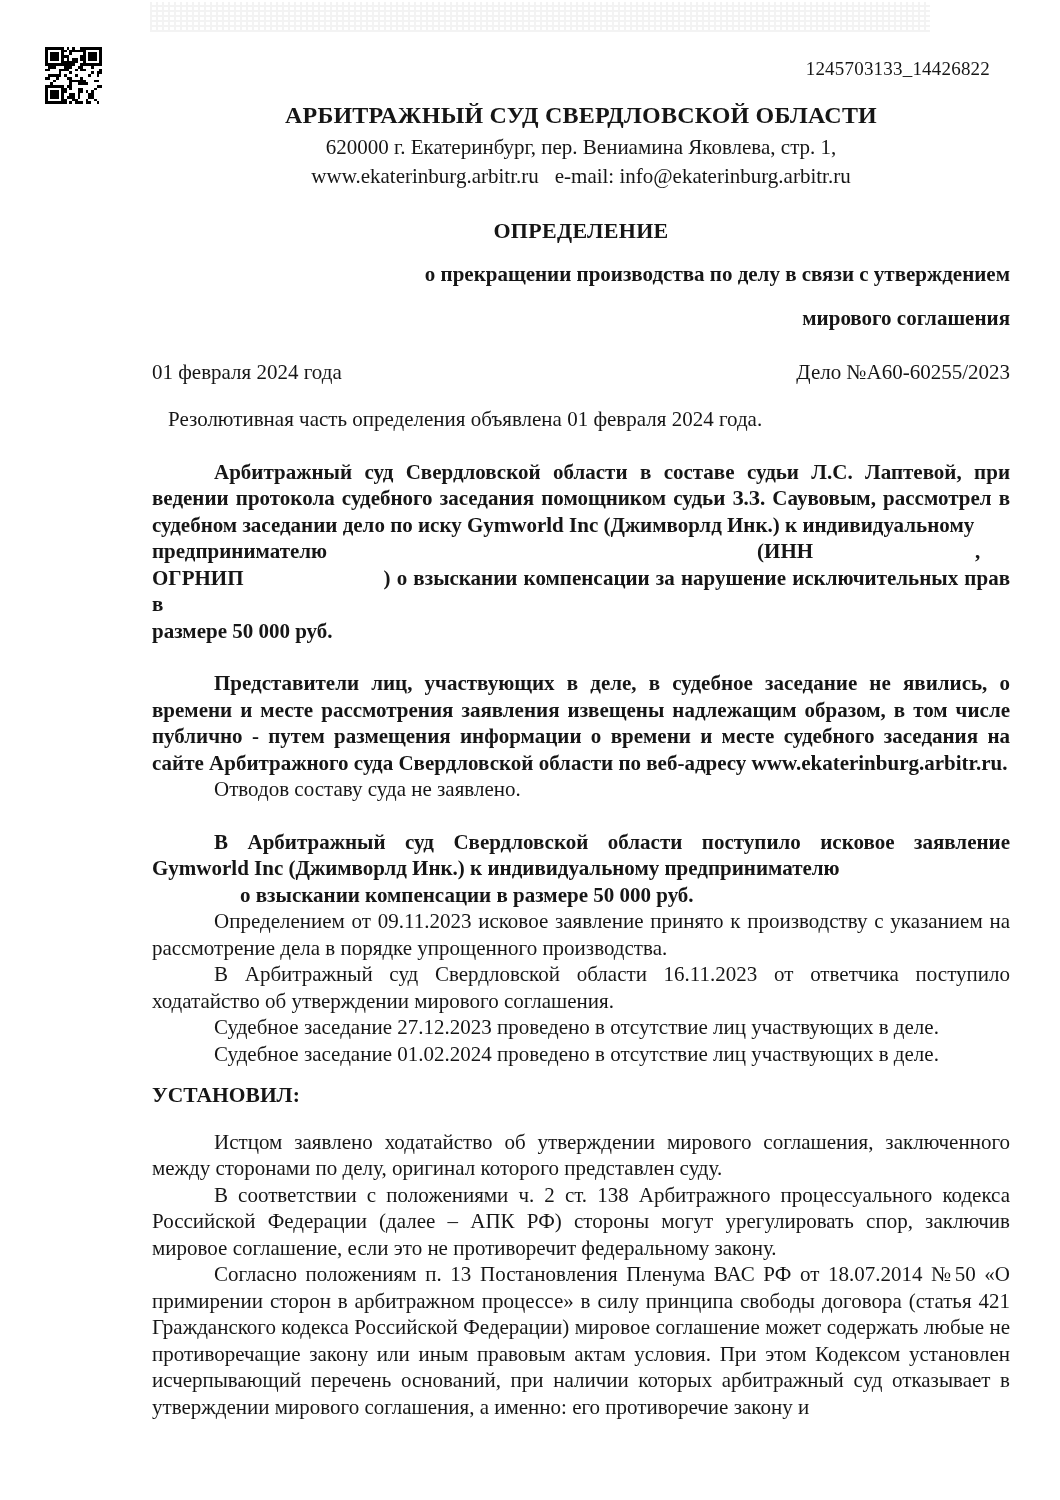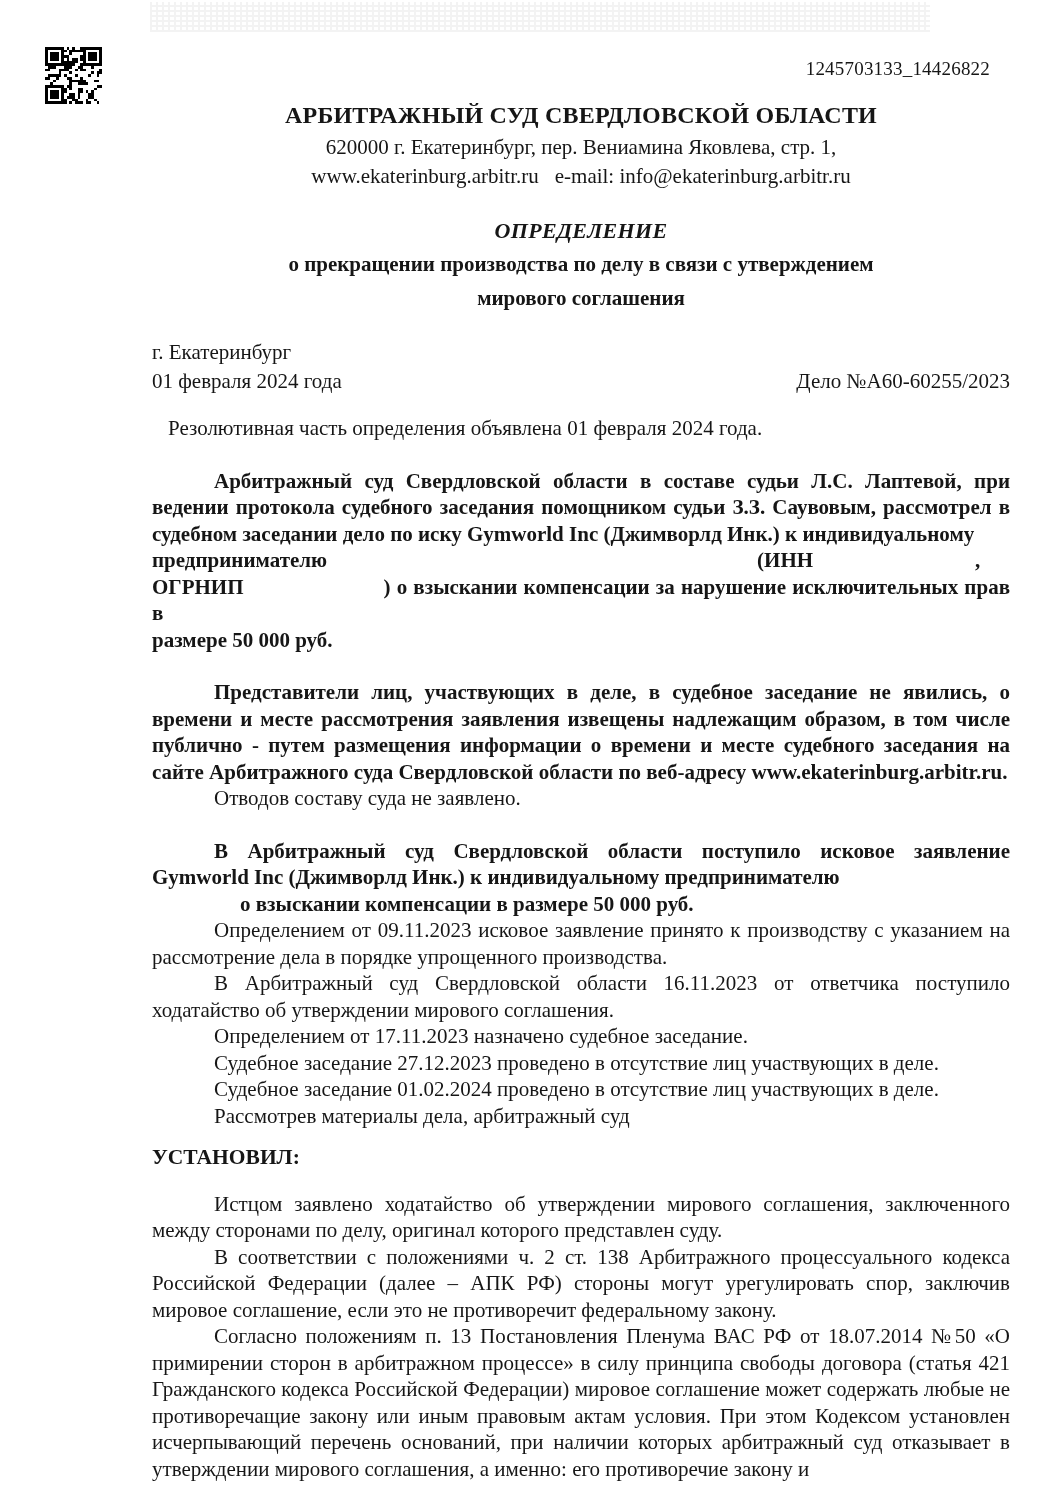--- a/index.html
+++ b/index.html
@@ -21,22 +21,22 @@
   }
   .qr{position:absolute;left:45px;top:47px;width:57px;height:57px;}
   .doc-number{position:absolute;top:58px;right:70px;font-size:19px;letter-spacing:0.2px;}
   .content{width:858px;margin-left:152px;padding-top:100px;}
   .header{text-align:center;line-height:1.3;}
   .court-name{font-size:24px;font-weight:bold;letter-spacing:0.2px;}
   .addr{font-size:21px;margin-top:3px;}
   .site-line{font-size:21px;margin-top:2px;}
   .site-sep{display:inline-block;width:16px;}
   .title-block{text-align:center;margin-top:26px;font-weight:bold;line-height:1.3;}
-  .doc-title{font-size:22px;letter-spacing:0.3px;font-style:italic;}
-  .doc-sub{font-size:21px;margin-top:6px;}
+  .doc-title{font-size:22px;letter-spacing:0.3px;}
+  .doc-sub{font-size:21px;margin-top:16px;text-align:right;}
   .meta{margin-top:27px;font-size:21px;line-height:1.25;}
   .meta-row{display:flex;justify-content:space-between;margin-top:3px;}
   .body-text{margin-top:21px;font-size:21px;line-height:26.5px;}
   .para{text-align:justify;text-indent:62px;}
   .para.noindent{text-indent:0;margin-left:16px;}
   .para.spaced{margin-top:26px;font-weight:bold;}
   .ustanovil{font-weight:bold;font-size:21.5px;margin:15px 0 20px 0;}
   .gap{display:inline-block;height:2px;vertical-align:baseline;}
 </style>
 </head>
@@ -189,39 +189,36 @@
       </div>
     </div>
 
     <div class="title-block">
       <div class="doc-title">ОПРЕДЕЛЕНИЕ</div>
       <div class="doc-sub">о прекращении производства по делу в связи с утверждением</div>
       <div class="doc-sub">мирового соглашения</div>
     </div>
 
     <div class="meta">
-      <div>г. Екатеринбург</div>
       <div class="meta-row">
         <span>01 февраля 2024 года</span>
         <span>Дело №А60-60255/2023</span>
       </div>
     </div>
 
     <div class="body-text">
         <div class="para noindent">Резолютивная часть определения объявлена 01 февраля 2024 года.</div>
         <div class="para spaced">Арбитражный суд Свердловской области в составе судьи Л.С. Лаптевой, при ведении протокола судебного заседания помощником судьи З.З. Саувовым, рассмотрел в судебном заседании дело по иску Gymworld Inc (Джимворлд Инк.) к индивидуальному<br>предпринимателю<span class="gap" style="width: 430px;"></span>(ИНН<span class="gap" style="width: 162px;"></span>,<br>ОГРНИП<span class="gap" style="width: 140px;"></span>) о взыскании компенсации за нарушение исключительных прав в<br>размере 50 000 руб.</div>
         <div class="para spaced">Представители лиц, участвующих в деле, в судебное заседание не явились, о времени и месте рассмотрения заявления извещены надлежащим образом, в том числе публично - путем размещения информации о времени и месте судебного заседания на сайте Арбитражного суда Свердловской области по веб-адресу www.ekaterinburg.arbitr.ru.</div>
         <div class="para">Отводов составу суда не заявлено.</div>
         <div class="para spaced">В Арбитражный суд Свердловской области поступило исковое заявление Gymworld Inc (Джимворлд Инк.) к индивидуальному предпринимателю<br><span class="gap" style="width: 88px;"></span>о взыскании компенсации в размере 50 000 руб.</div>
         <div class="para">Определением от 09.11.2023 исковое заявление принято к производству с указанием на рассмотрение дела в порядке упрощенного производства.</div>
         <div class="para">В Арбитражный суд Свердловской области 16.11.2023 от ответчика поступило ходатайство об утверждении мирового соглашения.</div>
-        <div class="para">Определением от 17.11.2023 назначено судебное заседание.</div>
         <div class="para">Судебное заседание 27.12.2023 проведено в отсутствие лиц участвующих в деле.</div>
         <div class="para">Судебное заседание 01.02.2024 проведено в отсутствие лиц участвующих в деле.</div>
-        <div class="para">Рассмотрев материалы дела, арбитражный суд</div>
         <div class="ustanovil">УСТАНОВИЛ:</div>
         <div class="para">Истцом заявлено ходатайство об утверждении мирового соглашения, заключенного между сторонами по делу, оригинал которого представлен суду.</div>
         <div class="para">В соответствии с положениями ч. 2 ст. 138 Арбитражного процессуального кодекса Российской Федерации (далее – АПК РФ) стороны могут урегулировать спор, заключив мировое соглашение, если это не противоречит федеральному закону.</div>
         <div class="para">Согласно положениям п. 13 Постановления Пленума ВАС РФ от 18.07.2014 №50 «О примирении сторон в арбитражном процессе» в силу принципа свободы договора (статья 421 Гражданского кодекса Российской Федерации) мировое соглашение может содержать любые не противоречащие закону или иным правовым актам условия. При этом Кодексом установлен исчерпывающий перечень оснований, при наличии которых арбитражный суд отказывает в утверждении мирового соглашения, а именно: его противоречие закону и</div>
       </div>
 
   </div>
 </div>
 
 </body></html>

